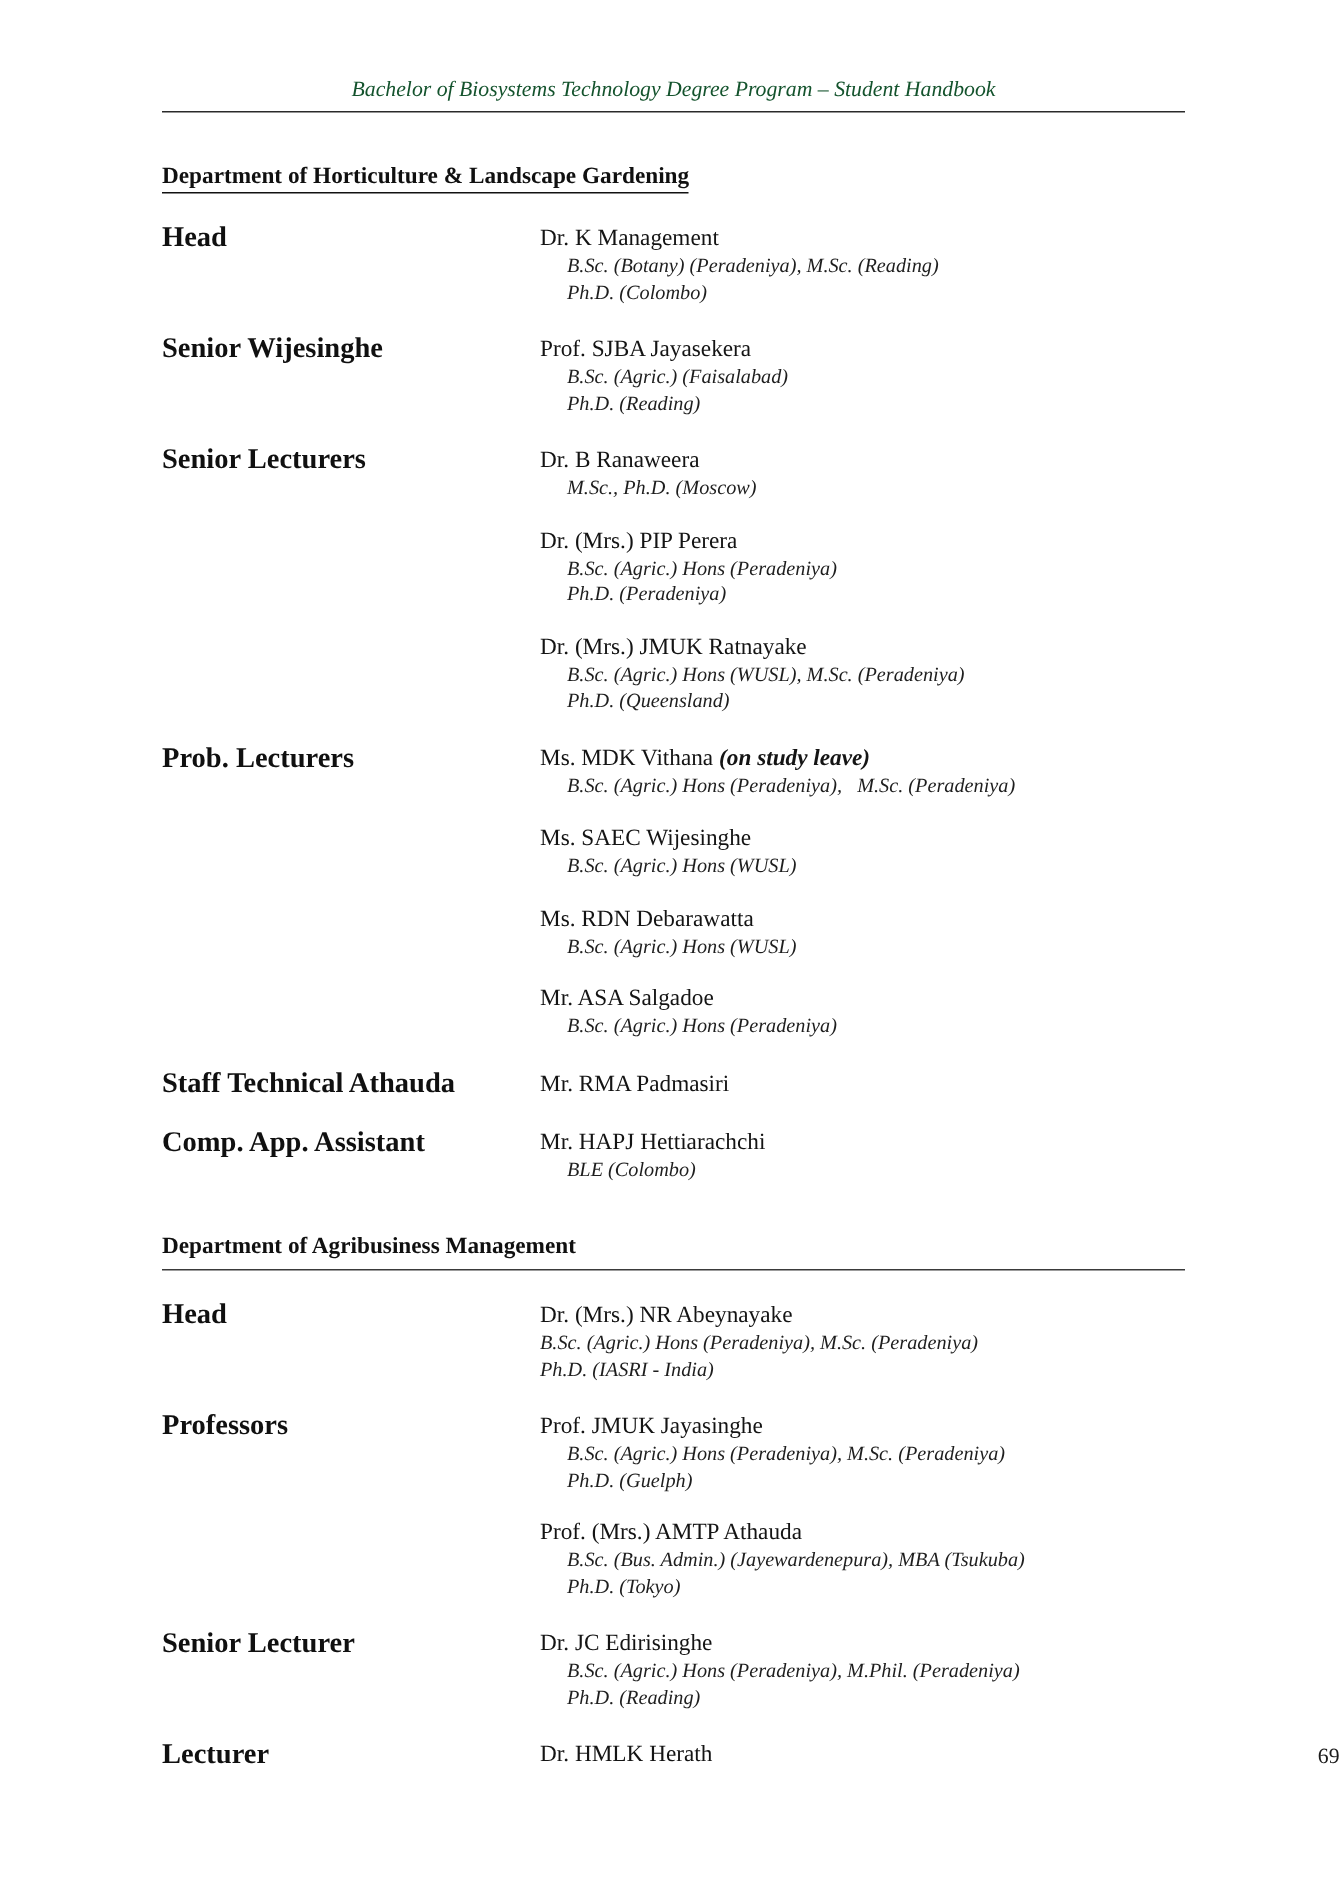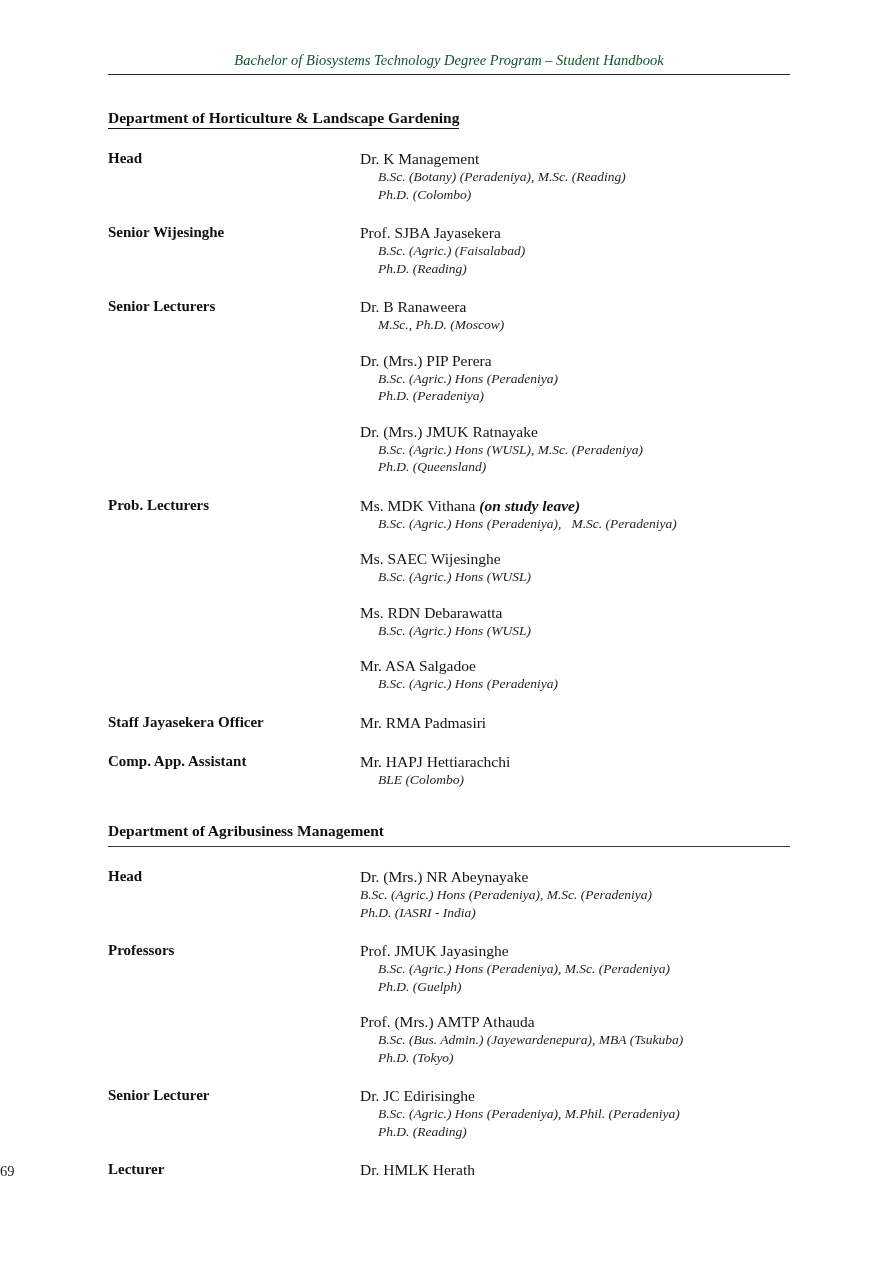--- a/index.html
+++ b/index.html
@@ -56,21 +56,21 @@
   }
   .row {
     display: flex;
     align-items: flex-start;
     margin-bottom: 20px;
   }
   .row-label {
     width: 252px;
     flex: 0 0 252px;
     font-weight: bold;
-    font-size: 15px;
+    font-size: 19px;
     line-height: 19px;
     color: #101010;
   }
   .entries {
     flex: 1 1 auto;
     min-width: 0;
   }
   .entry {
     margin-bottom: 17px;
   }
@@ -95,21 +95,21 @@
     white-space: pre-wrap;
   }
   .cred.flush {
     margin-left: 0;
   }
   .page-number {
     position: absolute;
     top: 1163px;
     left: 0;
     width: 100%;
-    text-align: left;
+    text-align: right;
     font-size: 14.5px;
     color: #1b1b1b;
   }
 </style>
 </head>
 <body>
 
 <div class="page">
   <div class="content">
     <div class="running-header">Bachelor of Biosystems Technology Degree Program – Student Handbook</div>
@@ -172,21 +172,21 @@
                   <div class="entry-name">Ms. RDN Debarawatta</div>
                   <div class="cred">B.Sc. (Agric.) Hons (WUSL)</div>
                 </div>
                 <div class="entry">
                   <div class="entry-name">Mr. ASA Salgadoe</div>
                   <div class="cred">B.Sc. (Agric.) Hons (Peradeniya)</div>
                 </div>
               </div>
             </div>
             <div class="row">
-              <div class="row-label">Staff Jayasekera Officer</div>
+              <div class="row-label">Staff Technical Athauda</div>
               <div class="entries">
                 <div class="entry">
                   <div class="entry-name">Mr. RMA Padmasiri</div>
                 </div>
               </div>
             </div>
             <div class="row">
               <div class="row-label">Comp. App. Assistant</div>
               <div class="entries">
                 <div class="entry">

